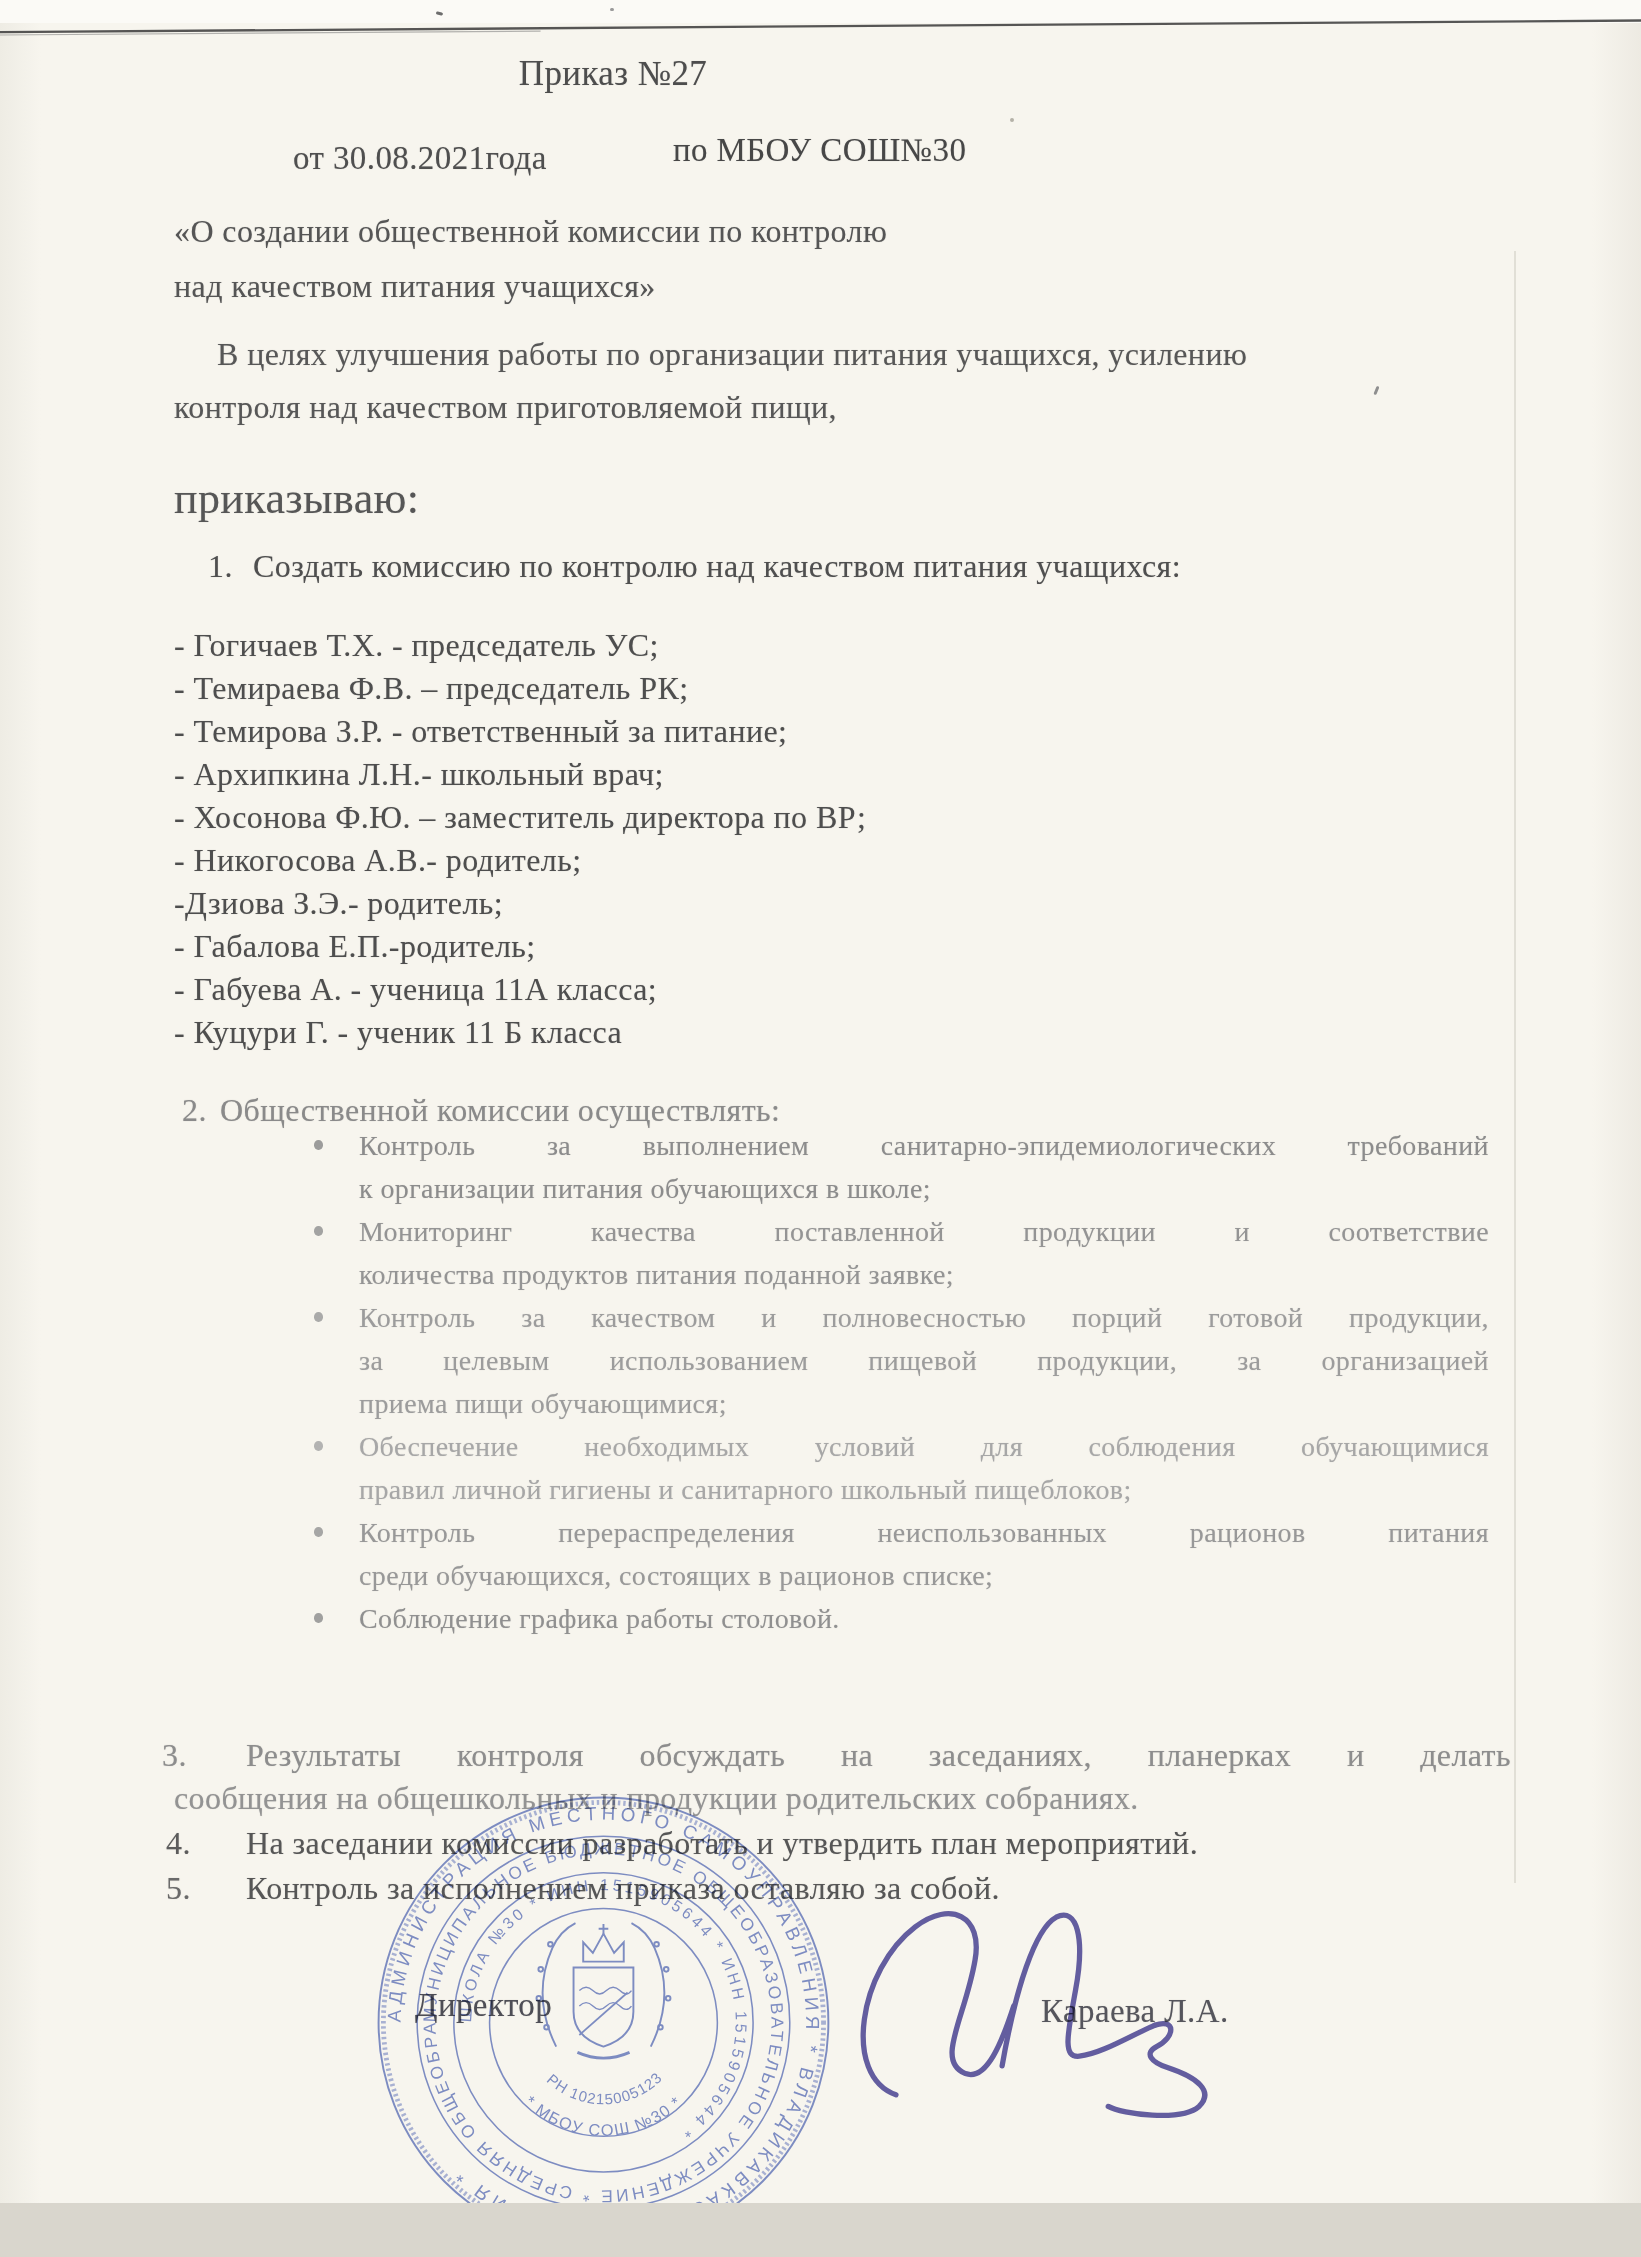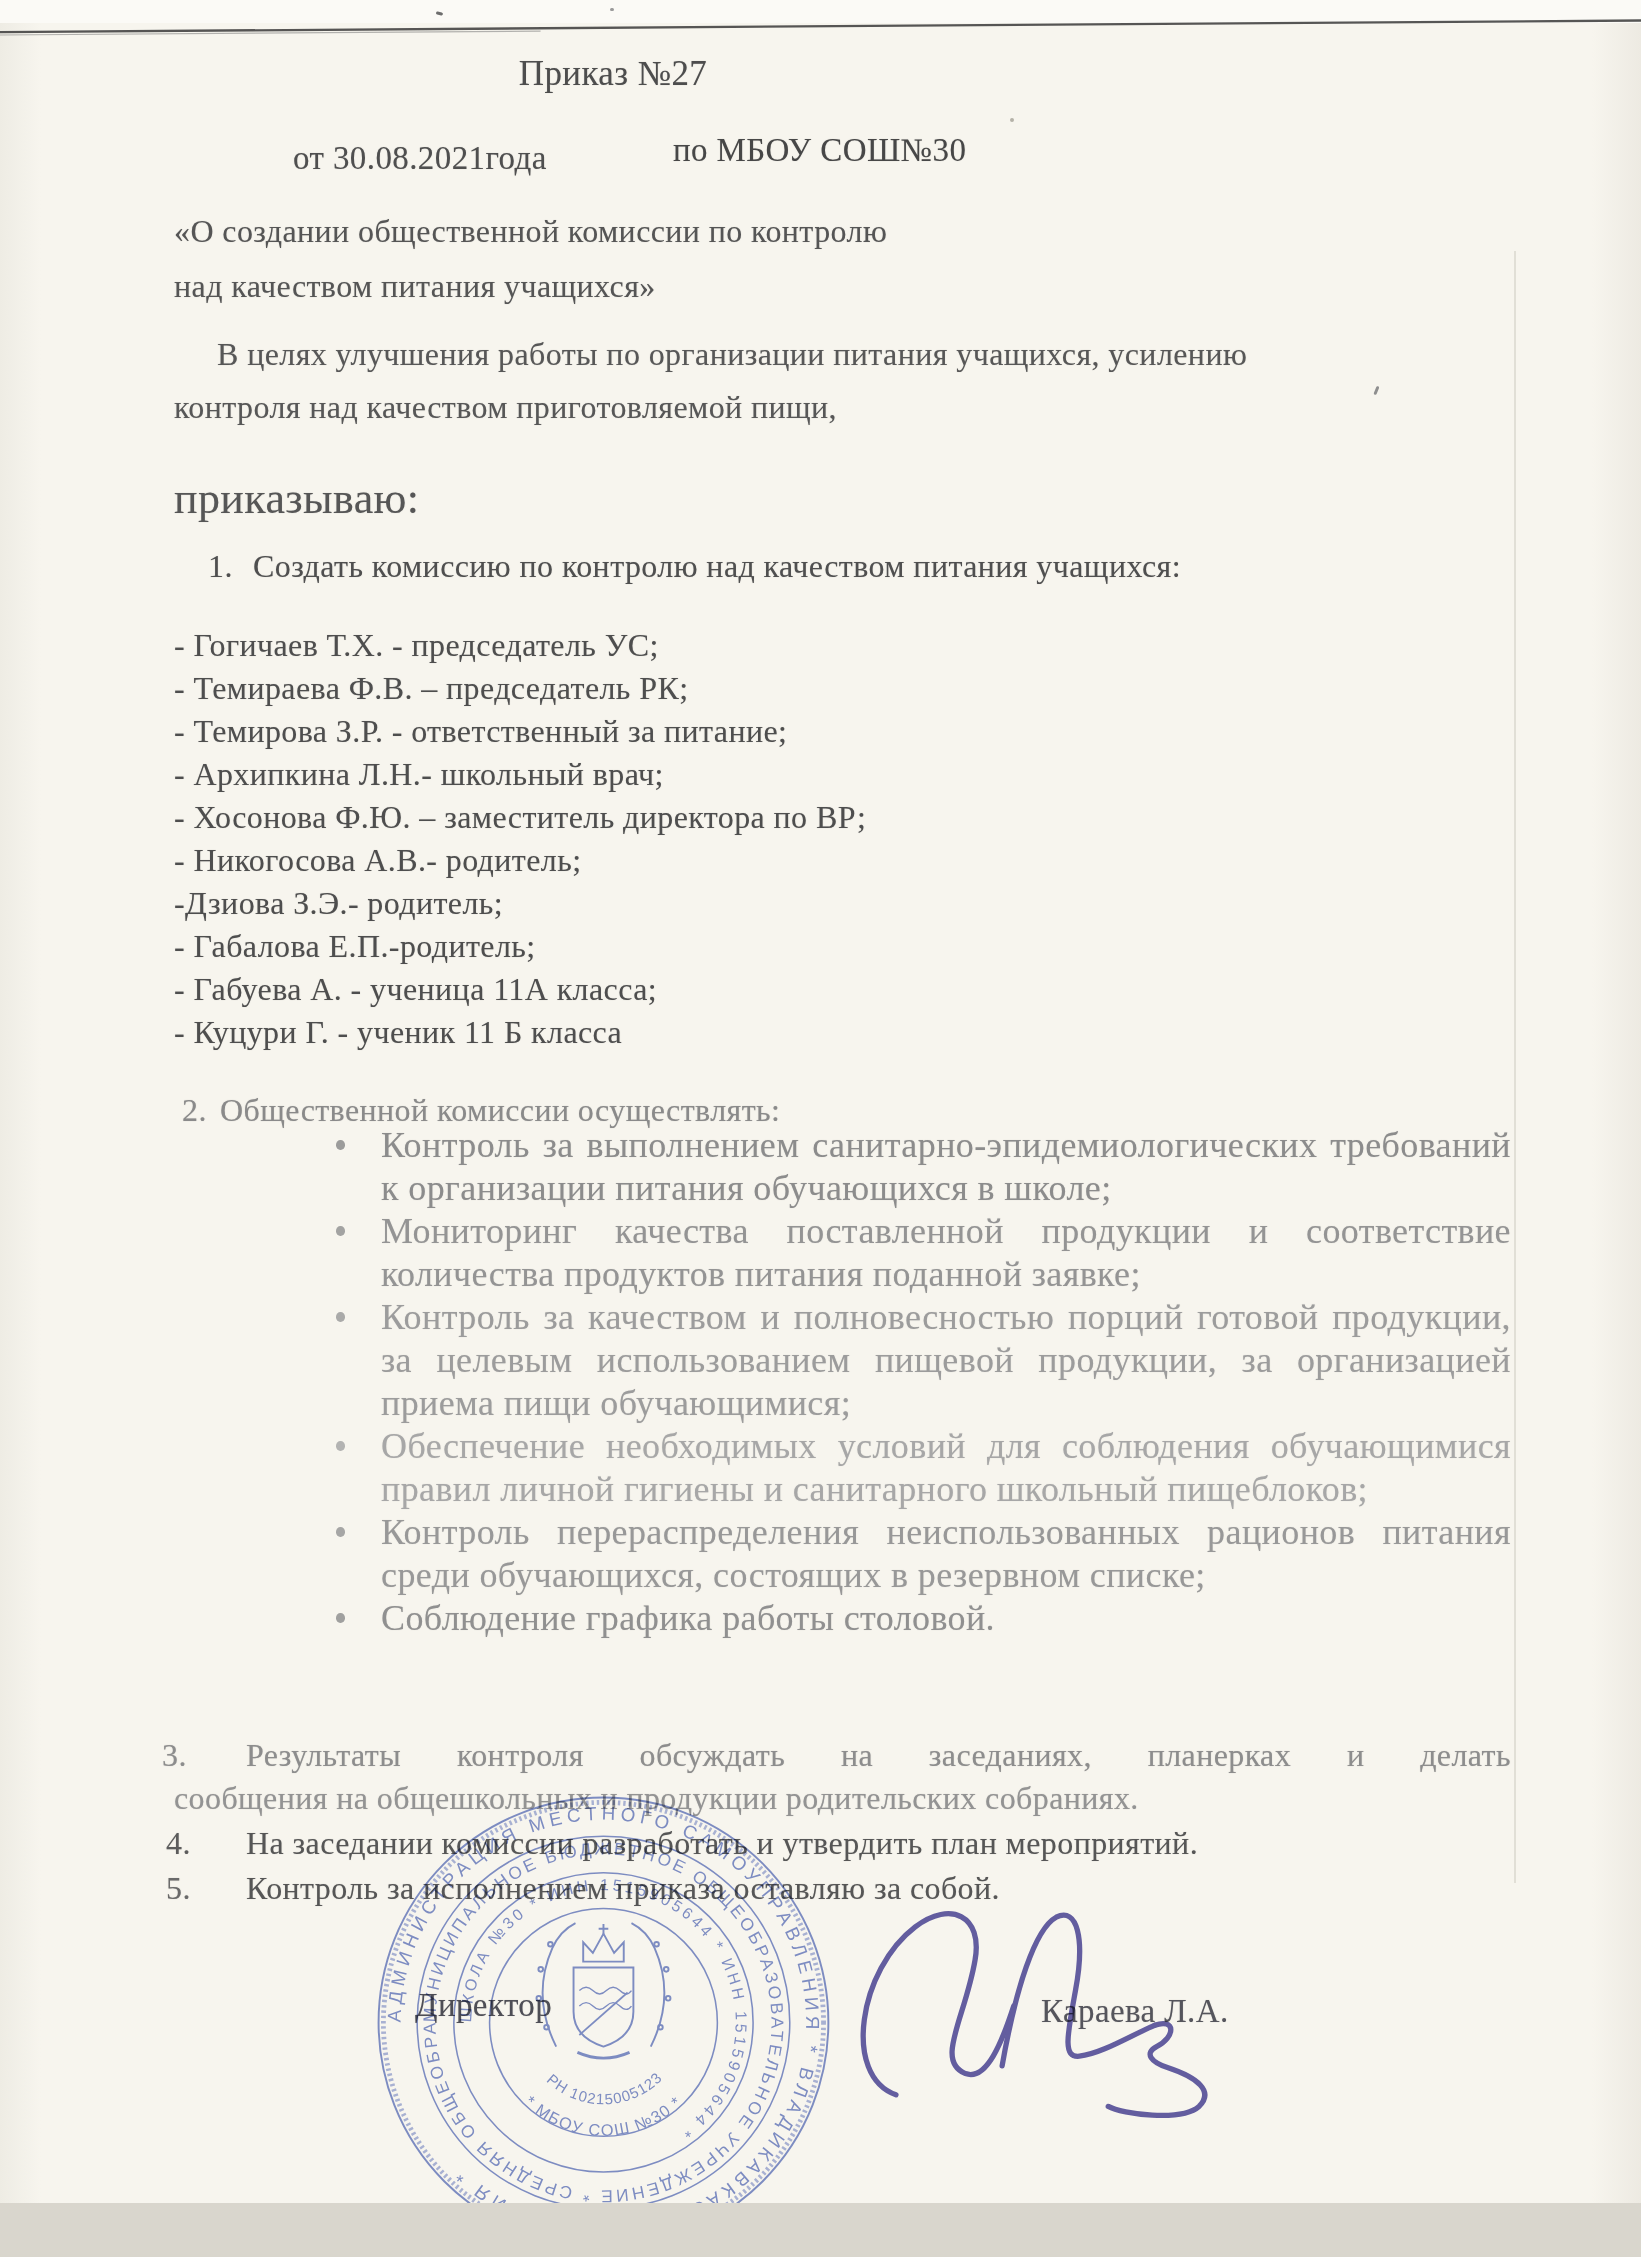--- a/index.html
+++ b/index.html
@@ -23,21 +23,21 @@
   .pre1{left:217px;top:336px;font-size:32px;color:#575757;}
   .pre2{left:174px;top:389px;font-size:32px;color:#575757;}
   .decree{left:174px;top:473px;font-size:44px;color:#565656;}
   .i1num{left:208px;top:548px;font-size:32px;color:#4f4f4f;}
   .i1txt{left:253px;top:548px;font-size:32px;color:#4f4f4f;}
   .members{position:absolute;left:174px;top:624px;font-size:32px;color:#4e4e4e;}
   .member-line{height:43px;line-height:43px;white-space:nowrap;letter-spacing:0.4px;
        text-shadow:0 0 1px rgba(90,90,90,.35);}
   .i2num{left:182px;top:1092px;font-size:32px;color:#8a8a8a;}
   .i2txt{left:220px;top:1092px;font-size:32px;color:#8a8a8a;}
-  .duties{position:absolute;left:381px;top:1124px;width:1130px;font-size:36px;}
+  .duties{position:absolute;left:359px;top:1124px;width:1130px;font-size:28px;}
   .duty{position:relative;letter-spacing:0.4px;text-shadow:0 0 1px rgba(120,120,120,.3);}
   .duty::before{content:"";position:absolute;left:-45px;top:16.4px;width:8.7px;height:9.7px;
        border-radius:50%;background:currentColor;opacity:.85;}
   .duty-line{line-height:43px;}
   .jl{text-align:justify;text-align-last:justify;}
   .d1{color:#8c8c8c;} .d2{color:#949494;} .d3{color:#9c9c9c;} .d4{color:#a7a7a7;}
   .d5{color:#a1a1a1;} .d6{color:#989898;} .d7{color:#909090;}
   .i3num{left:162px;top:1737px;font-size:32px;color:#8d8d8d;}
   .i3l1{left:246px;top:1737px;width:1265px;font-size:32px;color:#8d8d8d;
         text-align:justify;text-align-last:justify;white-space:normal;}
@@ -114,21 +114,21 @@
       <div class="duty-line jl">Контроль за качеством и полновесностью порций готовой продукции,</div>
       <div class="duty-line jl">за целевым использованием пищевой продукции, за организацией</div>
       <div class="duty-line">приема пищи обучающимися;</div>
     </div>
     <div class="duty d4">
       <div class="duty-line jl">Обеспечение необходимых условий для соблюдения обучающимися</div>
       <div class="duty-line">правил личной гигиены и санитарного школьный пищеблоков;</div>
     </div>
     <div class="duty d6">
       <div class="duty-line jl">Контроль перераспределения неиспользованных рационов питания</div>
-      <div class="duty-line">среди обучающихся, состоящих в резервном списке;</div>
+      <div class="duty-line">среди обучающихся, состоящих в рационов списке;</div>
     </div>
     <div class="duty d7">
       <div class="duty-line">Соблюдение графика работы столовой.</div>
     </div>
   </div>
 
   <div class="txt i3num">3.</div>
   <div class="txt i3l1 wrap-ok">Результаты контроля обсуждать на заседаниях, планерках и делать</div>
   <div class="txt i3l2">сообщения на общешкольных и продукции родительских собраниях.</div>
 

